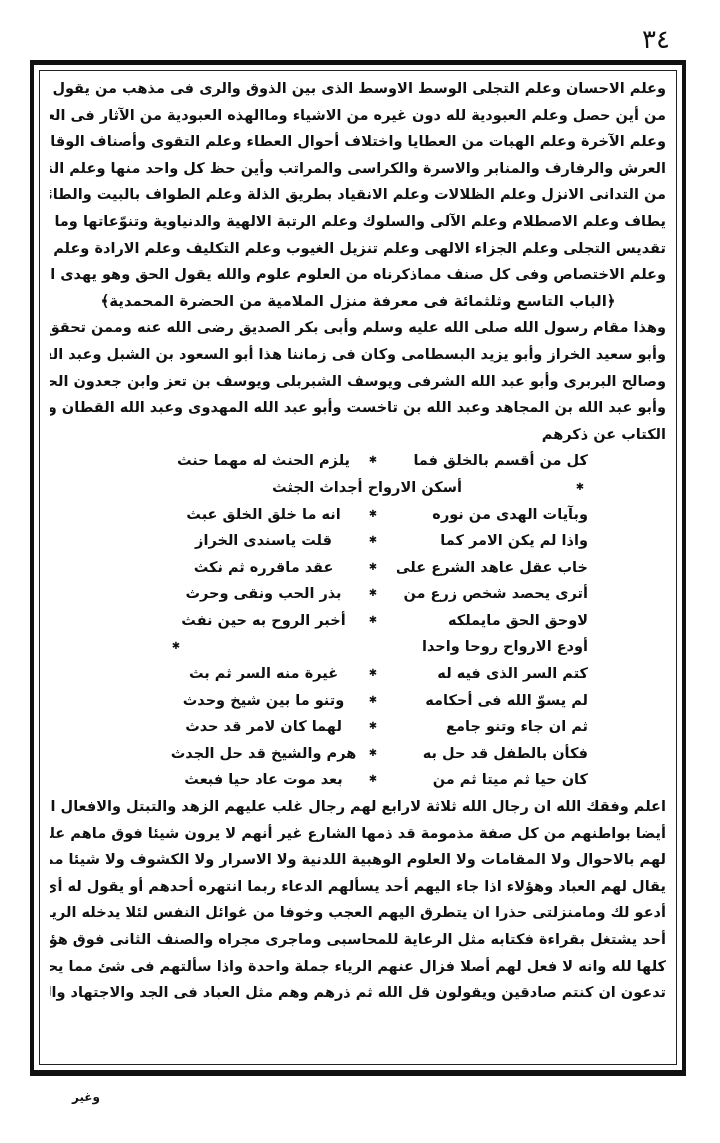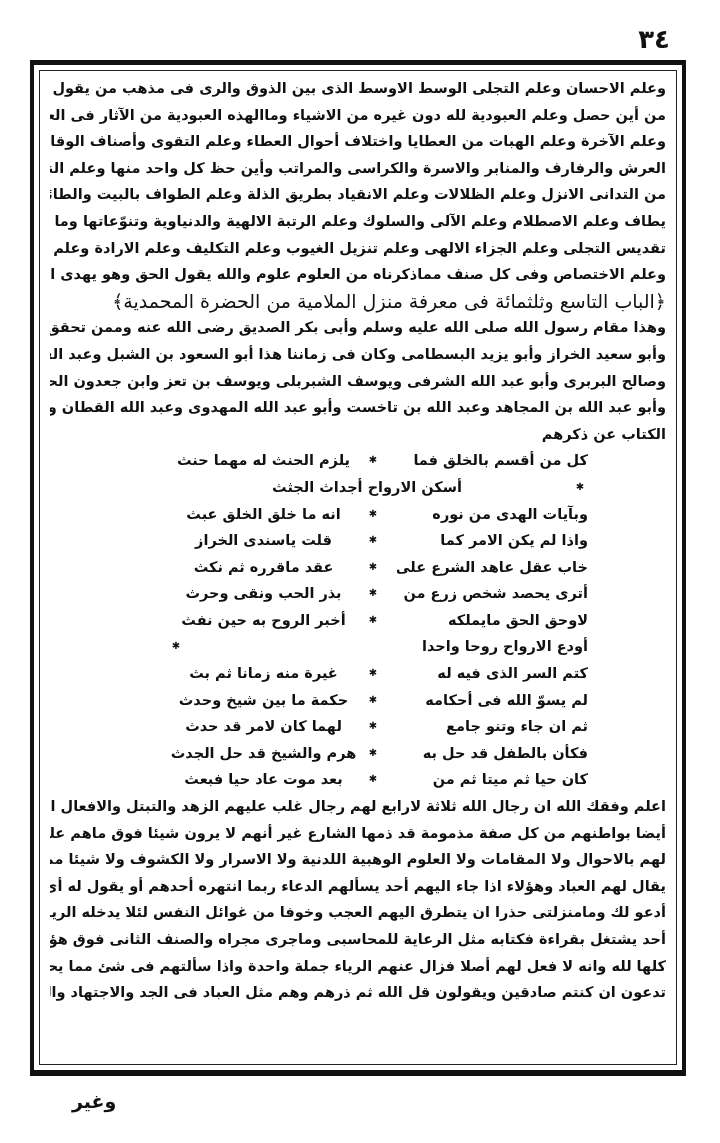--- a/index.html
+++ b/index.html
@@ -15,21 +15,21 @@
       font-family: "DejaVu Sans", sans-serif;
       color: #111111;
     }
     .page-number {
       position: absolute;
       top: 24px;
       left: 600px;
       width: 70px;
       text-align: right;
       font-family: "DejaVu Sans", sans-serif;
-      font-weight: bold;
+      font-weight: normal;
       font-size: 26px;
       line-height: 30px;
       direction: rtl;
     }
     .frame-outer {
       position: absolute;
       left: 30px;
       top: 60px;
       width: 656px;
       height: 1016px;
@@ -64,22 +64,23 @@
       overflow: hidden;
       text-align: justify;
       text-align-last: justify;
     }
     .line.last {
       text-align-last: right;
     }
     .heading {
       height: 26.6px;
       line-height: 26.6px;
-      font-size: 19px;
-      font-weight: normal;
+      font-size: 15px;
+      font-weight: bold;
+      text-align: center;
       white-space: nowrap;
     }
     .verse-block {
       width: 420px;
       margin: 0 auto;
       transform: translateX(20px);
     }
     .verse {
       height: 26.6px;
       line-height: 26.6px;
@@ -98,21 +99,21 @@
     .hemistich.second { text-align: center; padding-right: 6px; }
     .star {
       width: 16px;
       text-align: center;
       font-size: 10px;
     }
     .catchword {
       position: absolute;
       top: 1090px;
       left: 72px;
-      font-size: 19px;
+      font-size: 12px;
       font-weight: bold;
       direction: rtl;
     }
   </style>
 </head>
 <body>
 
 <div class="page-number">٣٤</div>
 
 <div class="frame-outer">
@@ -175,26 +176,26 @@
           <span class="star">✱</span>
           <span class="hemistich second">أخبر الروح به حين نفث</span>
         </div>
         <div class="verse">
           <span class="hemistich first">أودع الارواح روحا واحدا</span>
           <span class="star">✱</span>
         </div>
         <div class="verse">
           <span class="hemistich first">كتم السر الذى فيه له</span>
           <span class="star">✱</span>
-          <span class="hemistich second">غيرة منه زمانا ثم بث</span>
+          <span class="hemistich second">غيرة منه السر ثم بث</span>
         </div>
         <div class="verse">
           <span class="hemistich first">لم يسوّ الله فى أحكامه</span>
           <span class="star">✱</span>
-          <span class="hemistich second">حكمة ما بين شيخ وحدث</span>
+          <span class="hemistich second">وتنو ما بين شيخ وحدث</span>
         </div>
         <div class="verse">
           <span class="hemistich first">ثم ان جاء وتنو جامع</span>
           <span class="star">✱</span>
           <span class="hemistich second">لهما كان لامر قد حدث</span>
         </div>
         <div class="verse">
           <span class="hemistich first">فكأن بالطفل قد حل به</span>
           <span class="star">✱</span>
           <span class="hemistich second">هرم والشيخ قد حل الجدث</span>

